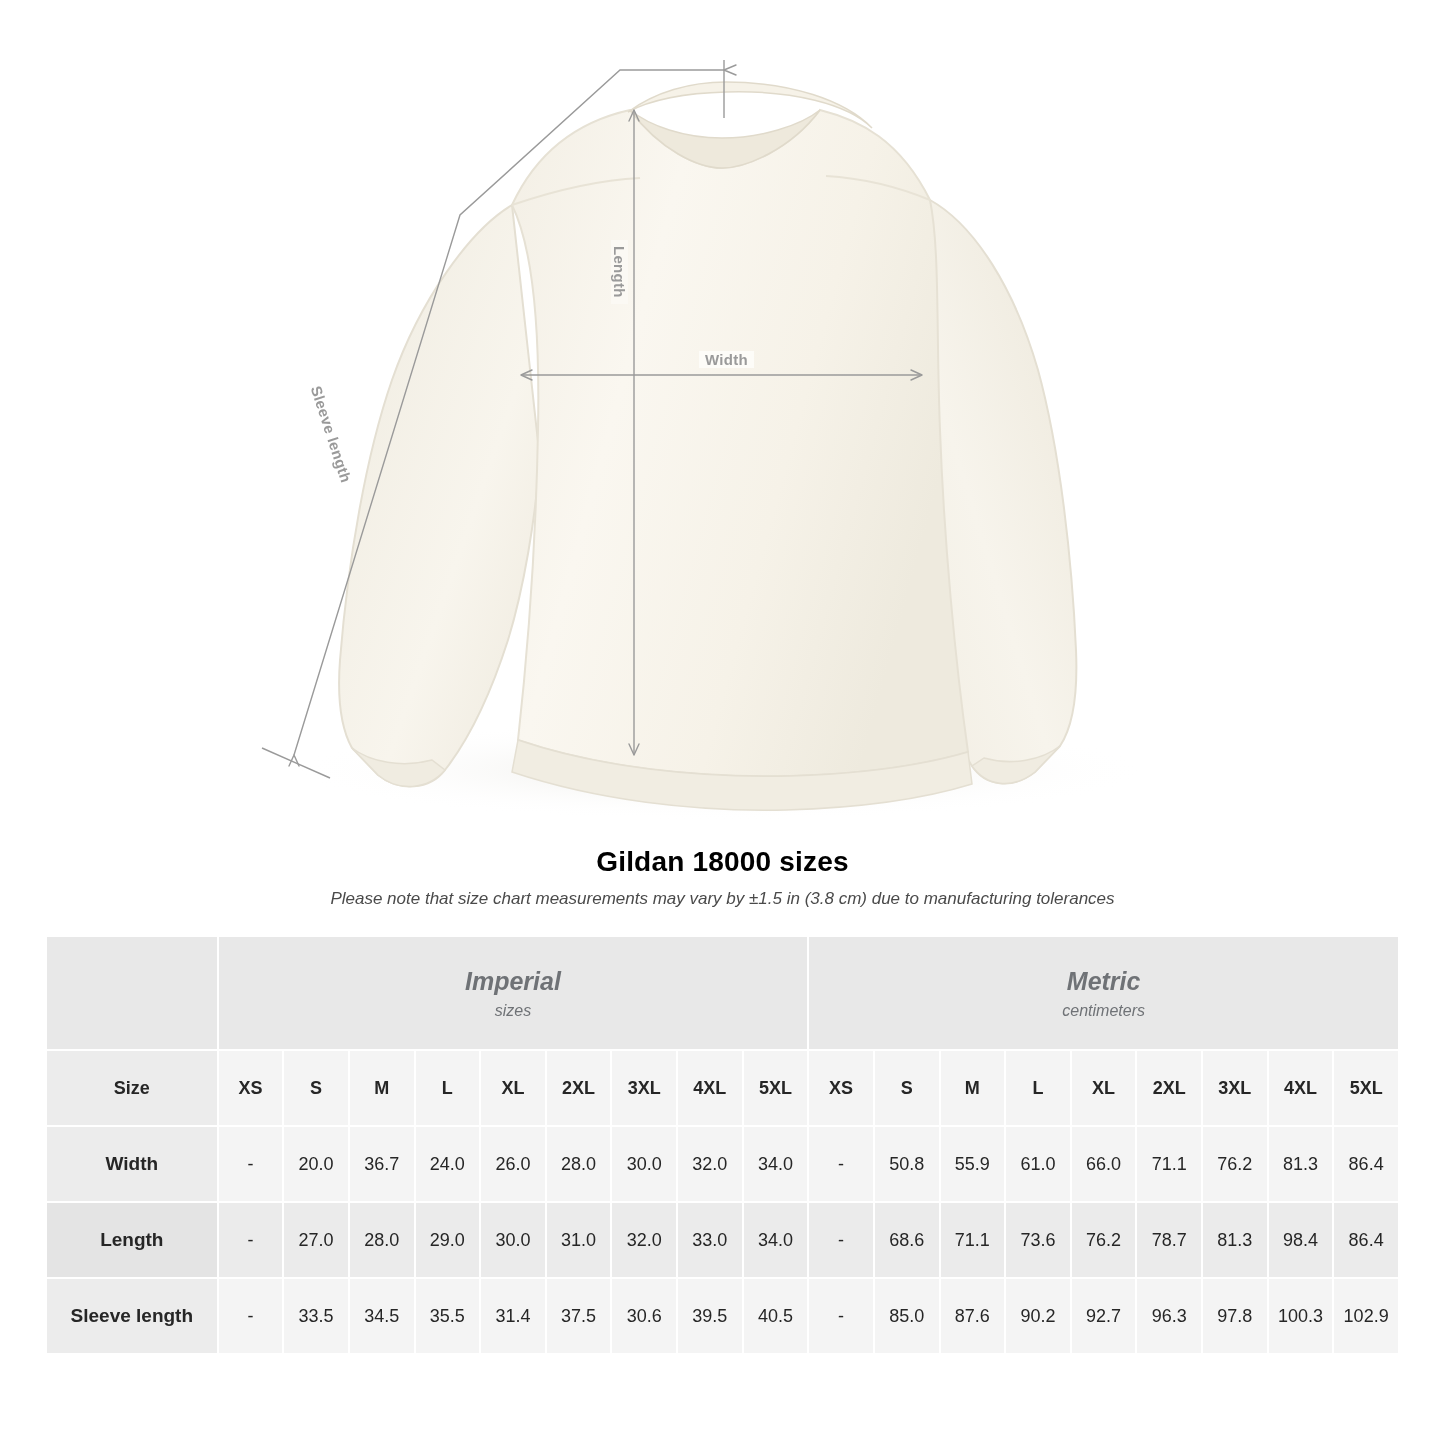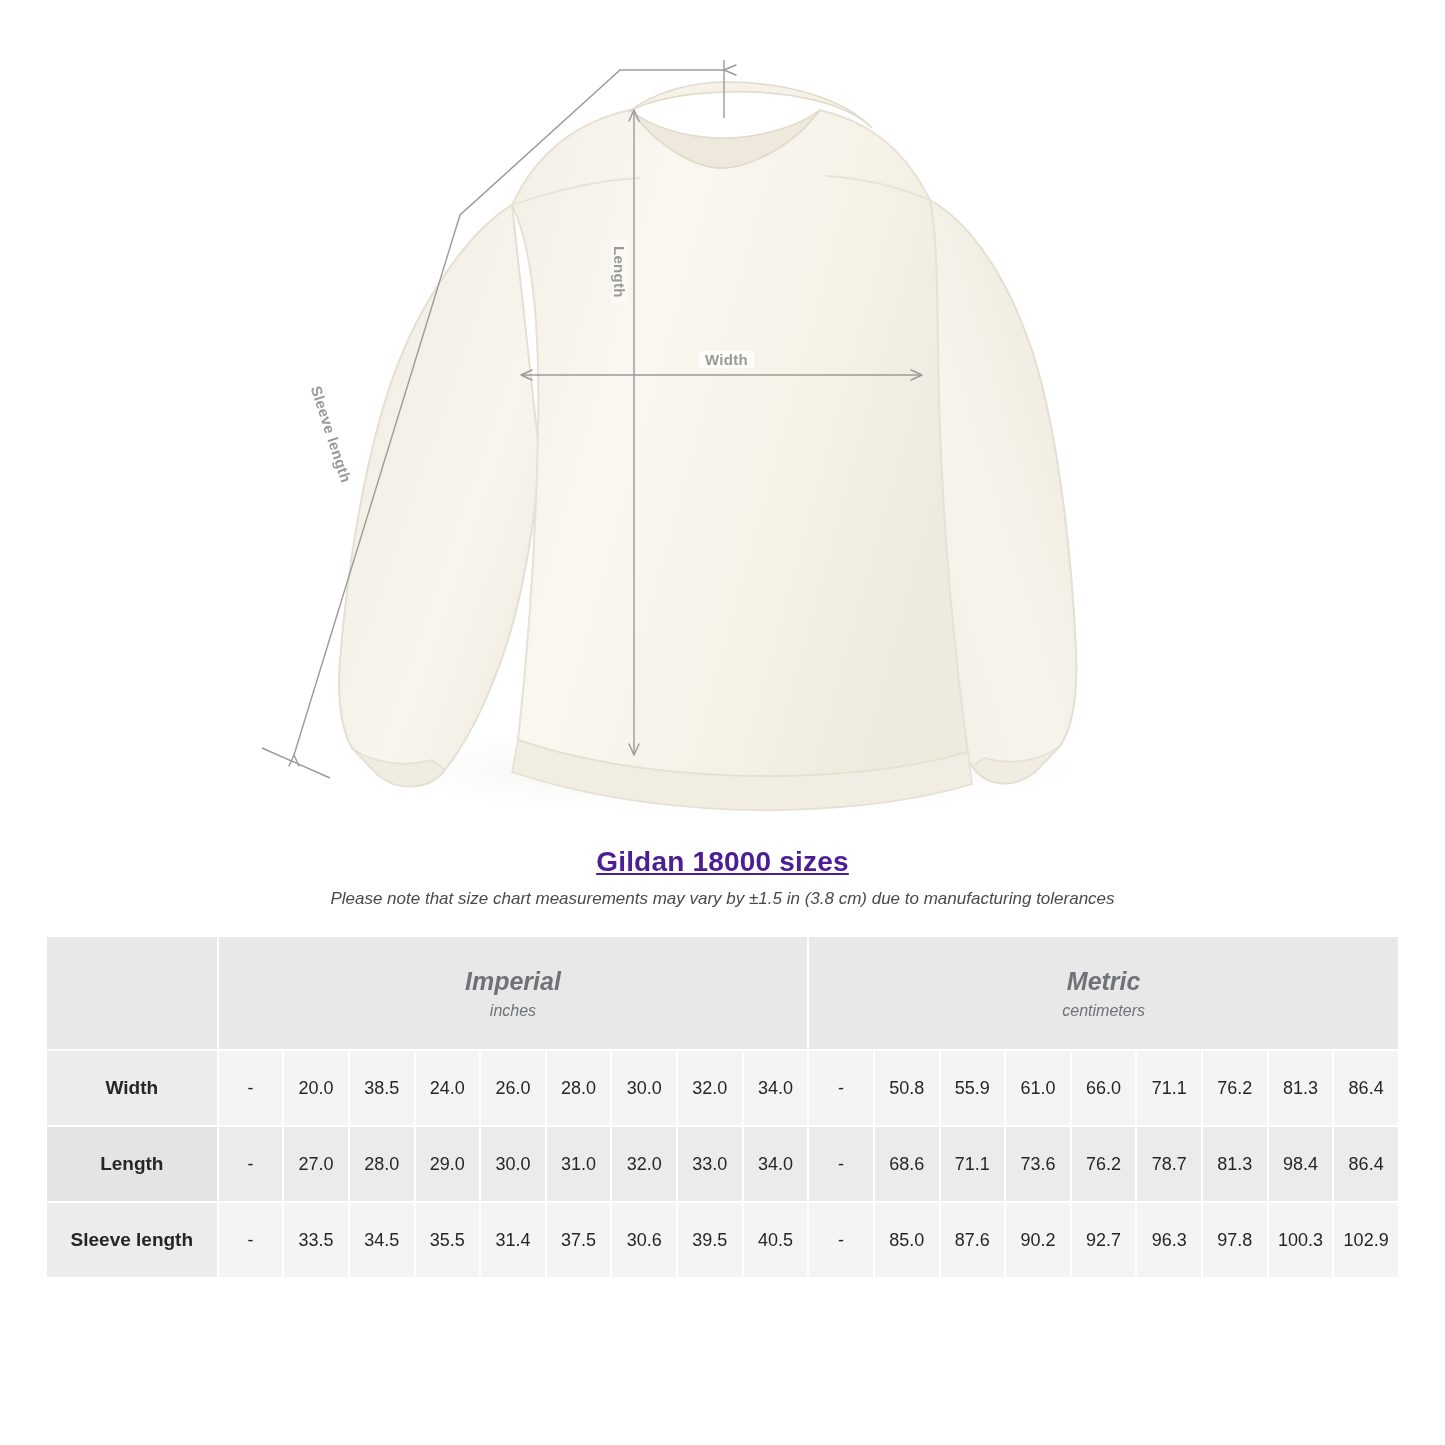--- a/index.html
+++ b/index.html
@@ -61,24 +61,23 @@
   }
 
   
   .title-block {
     text-align: center;
     margin-top: 16px;
   }
   .chart-title {
     font-size: 28px;
     font-weight: bold;
-    color: #4c1d95;
+    color: #000000;
     margin: 11px;
     letter-spacing: .2px;
-    text-decoration: underline;
   }
   .chart-note {
     font-size: 17px;
     font-style: italic;
     color: #4a4a4a;
     margin-top: 2px;
   }
 
   
   .table-wrap {
@@ -273,32 +272,53 @@
       <col class="col-data">
         <col class="col-data">
         <col class="col-data">
         <col class="col-data">
     </colgroup>
     <tbody id="table-body">
         <tr class="unit-row">
           <td style="background: rgb(232, 232, 232);"></td>
           <td colspan="9">
             <div class="unit-name">Imperial</div>
-            <div class="unit-sub">inches</div>
+            <div class="unit-sub">sizes</div>
           </td>
           <td colspan="9">
             <div class="unit-name">Metric</div>
             <div class="unit-sub">centimeters</div>
           </td>
         </tr>
+        <tr class="head-row">
+          <td class="rowlabel-cell">Size</td>
+          <td>XS</td>
+          <td>S</td>
+          <td>M</td>
+          <td>L</td>
+          <td>XL</td>
+          <td>2XL</td>
+          <td>3XL</td>
+          <td>4XL</td>
+          <td>5XL</td>
+          <td>XS</td>
+          <td>S</td>
+          <td>M</td>
+          <td>L</td>
+          <td>XL</td>
+          <td>2XL</td>
+          <td>3XL</td>
+          <td>4XL</td>
+          <td>5XL</td>
+        </tr>
         <tr class="data-row">
           <td class="rowlabel-cell">Width</td>
           <td>-</td>
           <td>20.0</td>
-          <td>38.5</td>
+          <td>36.7</td>
           <td>24.0</td>
           <td>26.0</td>
           <td>28.0</td>
           <td>30.0</td>
           <td>32.0</td>
           <td>34.0</td>
           <td>-</td>
           <td>50.8</td>
           <td>55.9</td>
           <td>61.0</td>

